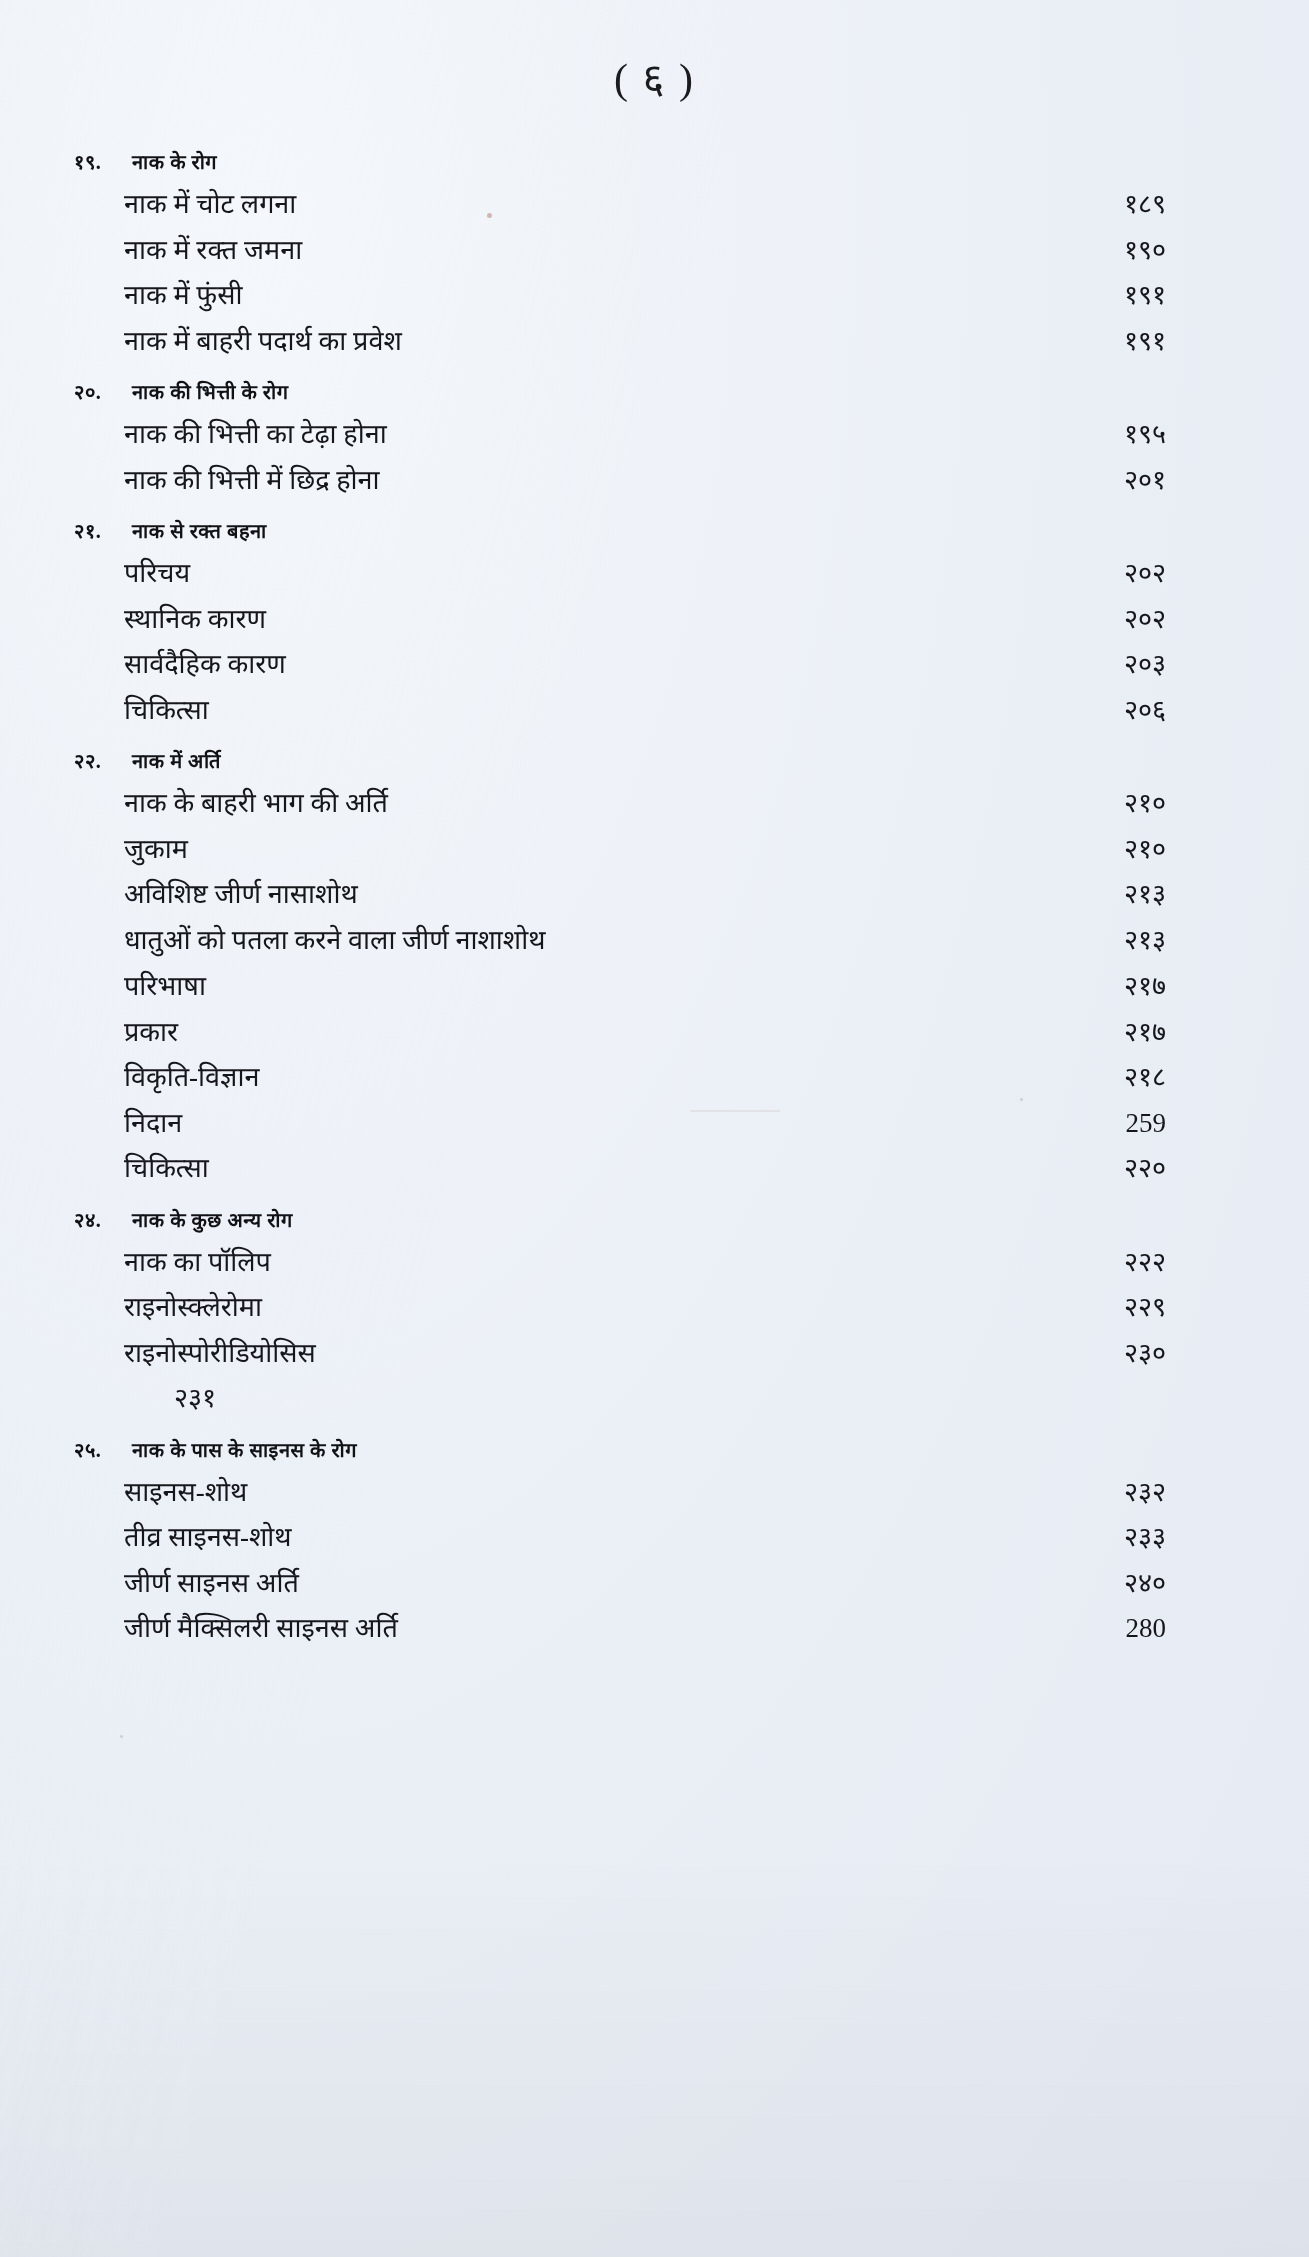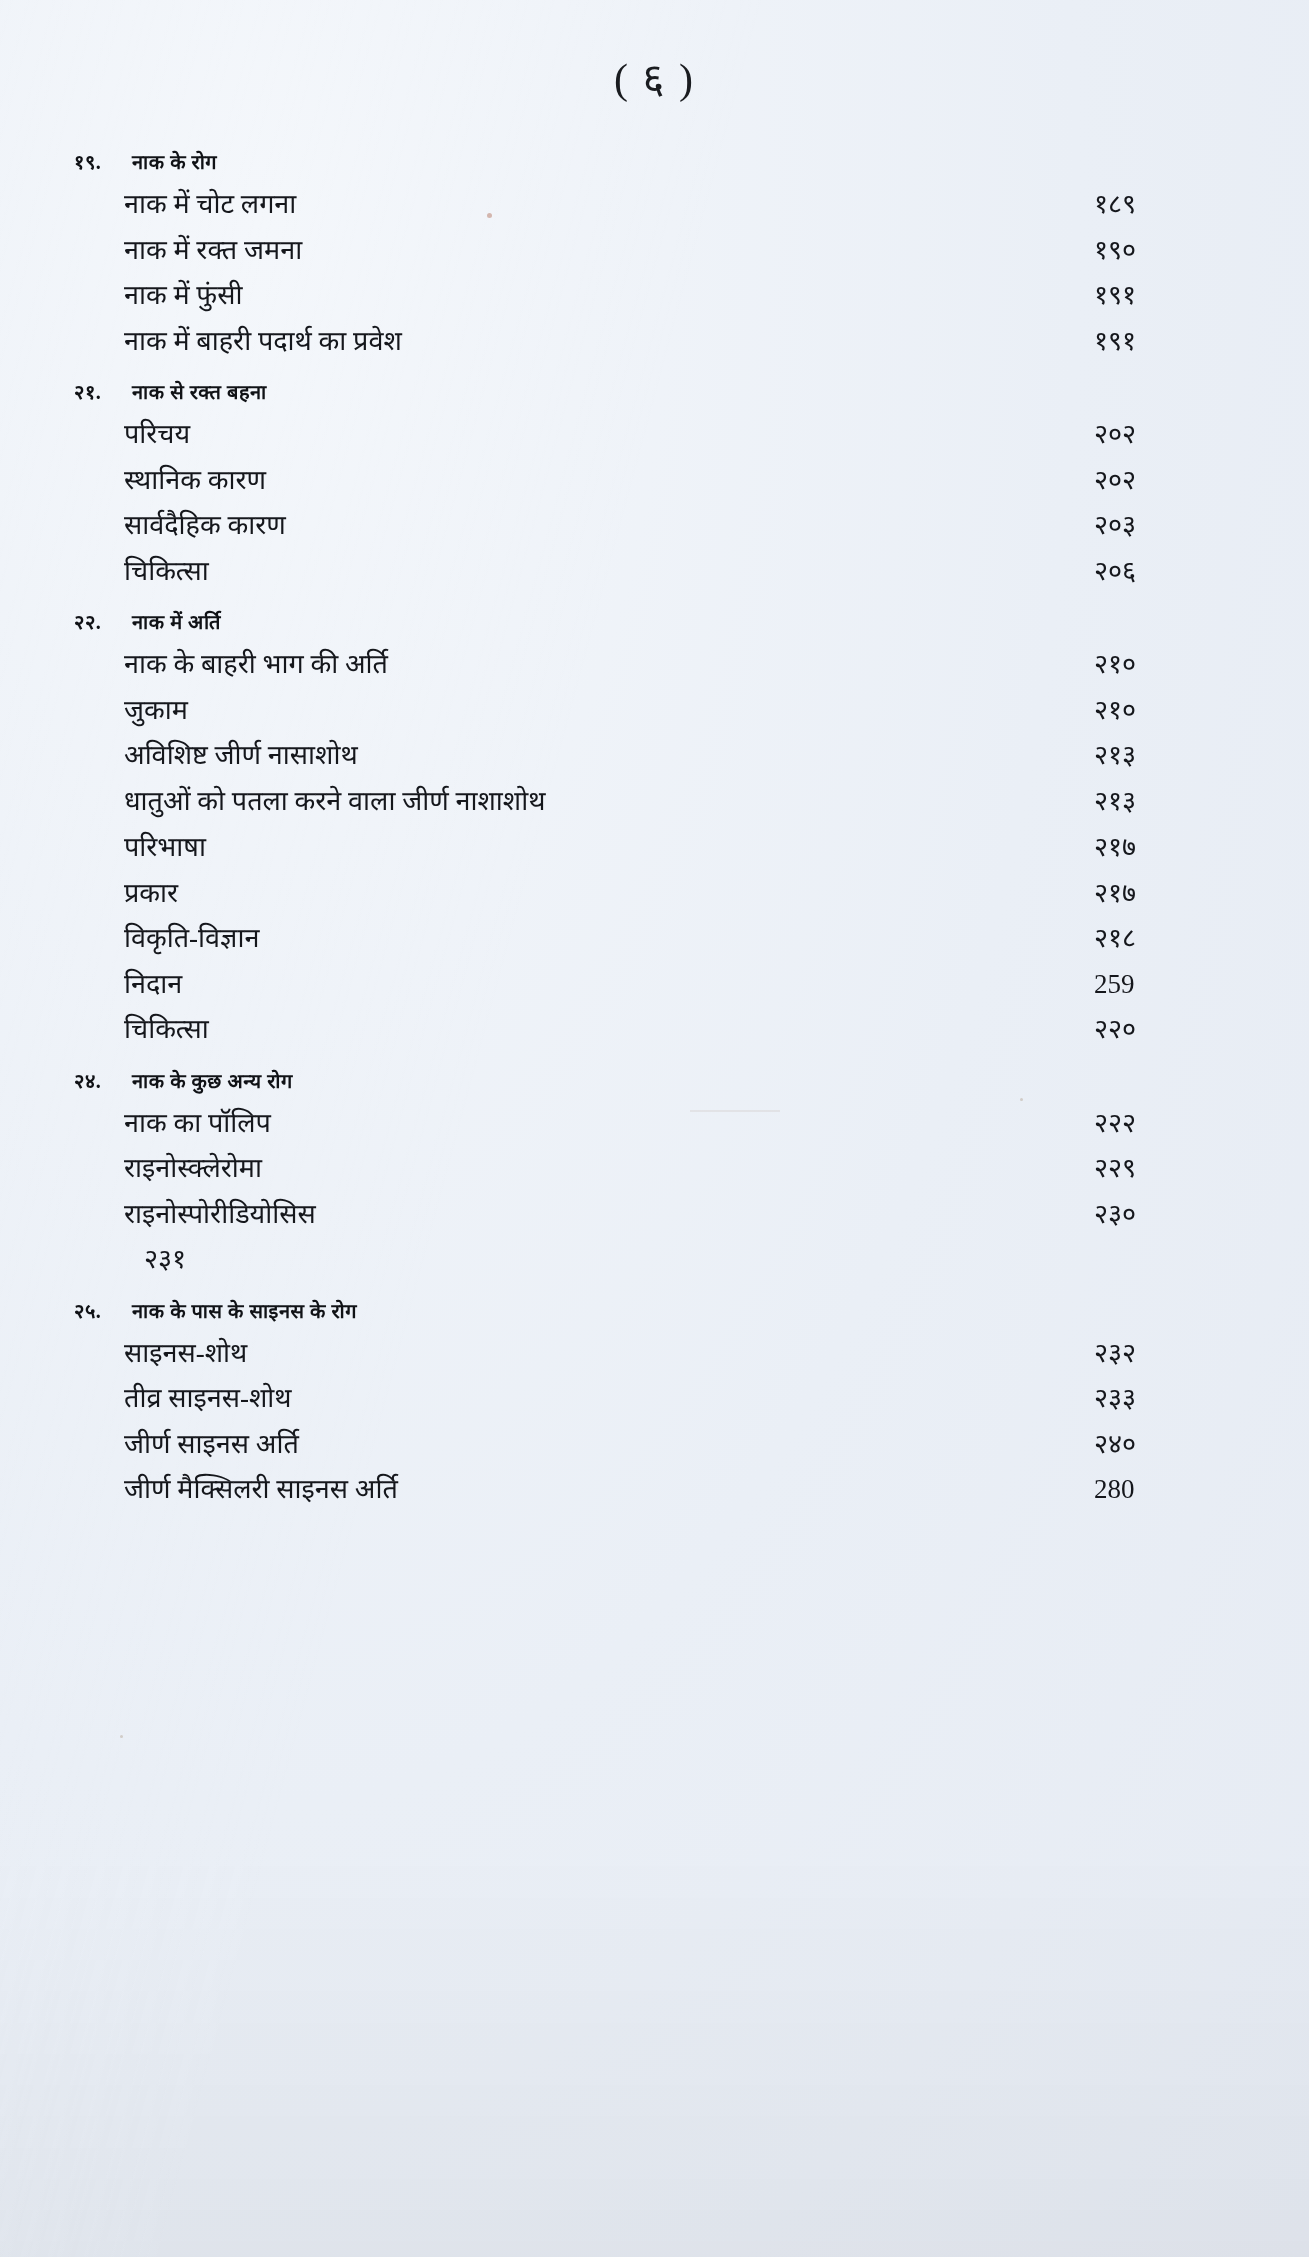--- a/index.html
+++ b/index.html
@@ -72,21 +72,21 @@
   .entry-label {
     font-size: 27px;
     font-weight: 400;
     color: #15171c;
     white-space: nowrap;
   }
   .entry-page {
     font-size: 27px;
     color: #15171c;
     min-width: 72px;
-    text-align: left;
+    text-align: right;
     margin-left: 20px;
     padding-right: 48px;
     white-space: nowrap;
   }
   .speck {
     position: absolute;
     background: #b9a99a;
     border-radius: 50%;
     opacity: .5;
   }
@@ -116,20 +116,31 @@
         <div class="entry">
           <span class="entry-label">नाक में  फुंसी</span>
           <span class="entry-page">१९१</span>
         </div>
         <div class="entry">
           <span class="entry-label">नाक में बाहरी पदार्थ का प्रवेश</span>
           <span class="entry-page">१९१</span>
         </div>
       </div>
       <div class="chapter">
+        <div class="chapter-title"><span class="num">२०.</span><span>नाक की भित्ती के रोग</span></div>
+        <div class="entry">
+          <span class="entry-label">नाक की भित्ती का टेढ़ा होना</span>
+          <span class="entry-page">१९५</span>
+        </div>
+        <div class="entry">
+          <span class="entry-label">नाक की भित्ती में छिद्र होना</span>
+          <span class="entry-page">२०१</span>
+        </div>
+      </div>
+      <div class="chapter">
         <div class="chapter-title"><span class="num">२१.</span><span>नाक से रक्त बहना</span></div>
         <div class="entry">
           <span class="entry-label">परिचय</span>
           <span class="entry-page">२०२</span>
         </div>
         <div class="entry">
           <span class="entry-label">स्थानिक कारण</span>
           <span class="entry-page">२०२</span>
         </div>
         <div class="entry">

